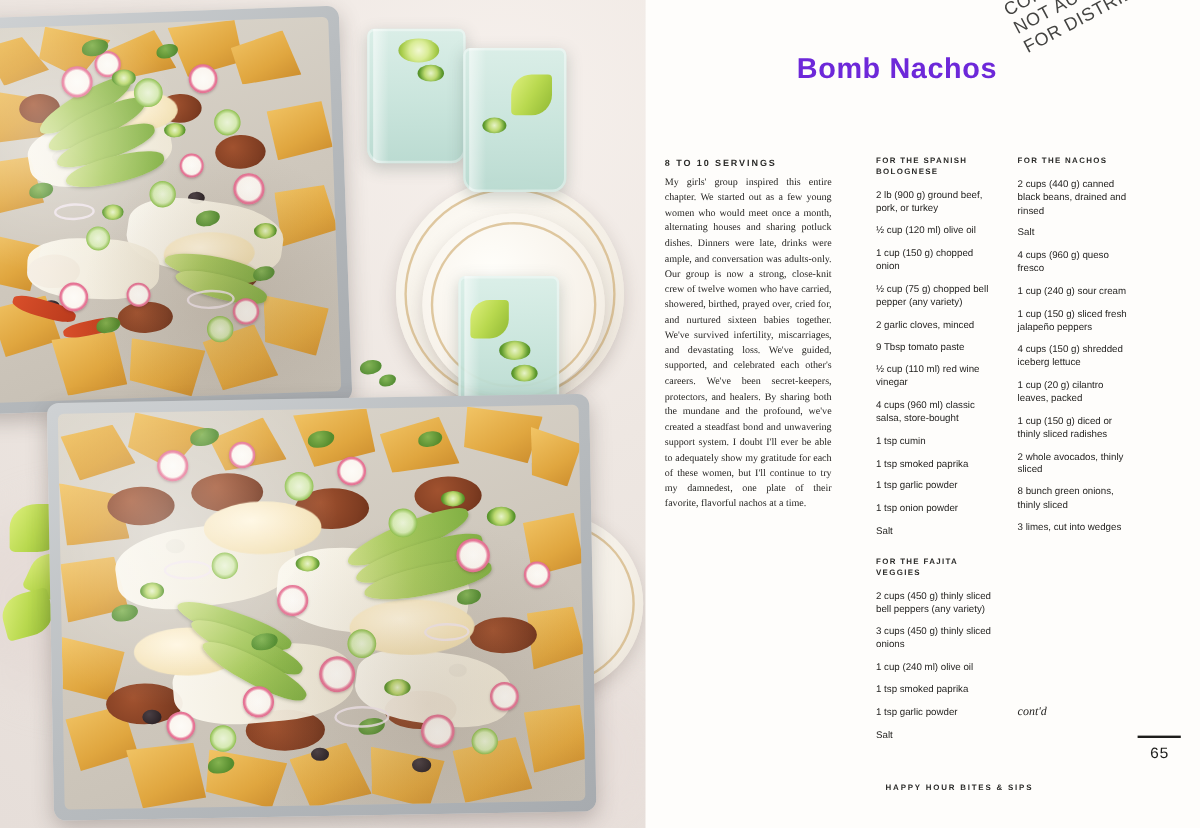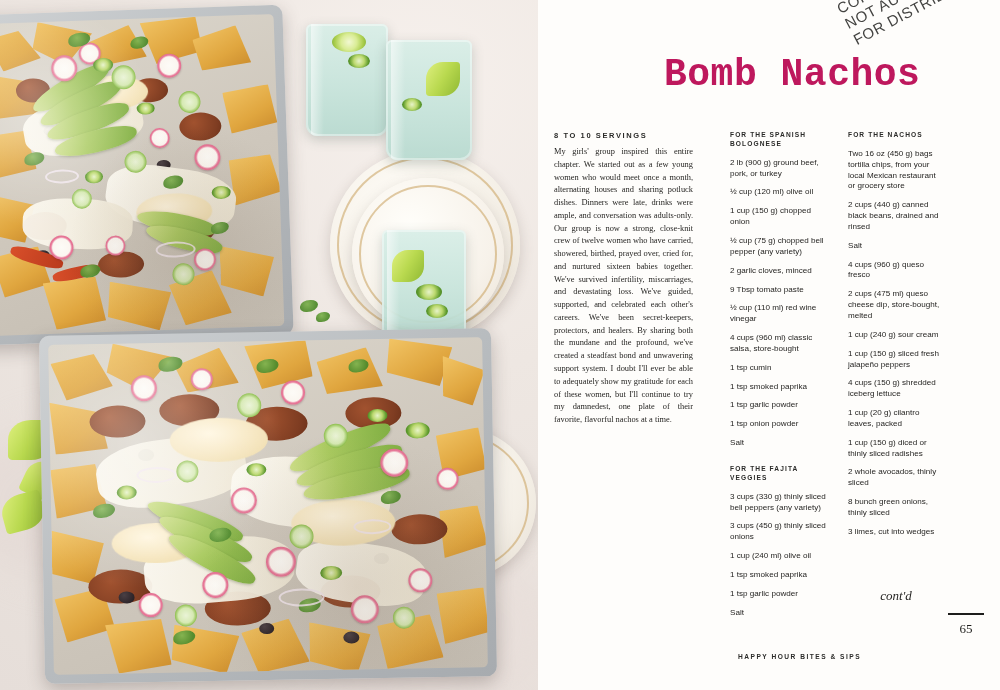--- a/index.html
+++ b/index.html
@@ -170,24 +170,24 @@
   #recipe-page {
     position: relative;
     width: 462px; height: 690px;
     background: #fefdfb;
     flex: 0 0 462px;
     padding: 0;
   }
   #recipe-title {
     position: absolute;
     left: 126px; top: 28px;
-    font-family: Liberation Mono, monospace;
-    font-size: 38px;
+    font-family: Liberation Sans, sans-serif;
+    font-size: 24px;
     letter-spacing: .5px;
-    color: #be185d;
+    color: #6d28d9;
   }
   
   #copyright-stamp {
     position: absolute;
     left: 296px; top: 2px;
     width: 180px;
     transform: rotate(-28deg);
     transform-origin: left top;
     color: #2a2a28;
     font-size: 15px;
@@ -241,38 +241,38 @@
     font-size: 8.1px;
     line-height: 1.34;
     color: #262523;
     margin-bottom: 8px;
     font-family: "Liberation Sans", sans-serif;
   }
   #contd {
     position: absolute;
     left: 310px; top: 588px;
     width: 96px;
-    text-align: center;
+    text-align: left;
     font-family: "Liberation Serif", serif;
     font-style: italic;
-    font-size: 13px;
+    font-size: 10px;
     color: #262523;
   }
   #page-rule {
     position: absolute;
     left: 410px; top: 613px;
     width: 36px; height: 2px;
     background: #1d1d1b;
   }
   #page-number {
     position: absolute;
     left: 410px; top: 621px;
     width: 36px;
     text-align: center;
-    font-family: Liberation Serif, serif;
+    font-family: Liberation Mono, monospace;
     font-size: 13px;
     color: #1d1d1b;
   }
   #footer-chapter {
     position: absolute;
     left: 200px; top: 653px;
     font-size: 6.6px;
     letter-spacing: 1.5px;
     color: #2b2b29;
     font-weight: bold;
@@ -517,35 +517,33 @@
       <div class="ing">9 Tbsp tomato paste</div>
       <div class="ing">½ cup (110 ml) red wine vinegar</div>
       <div class="ing">4 cups (960 ml) classic salsa, store-bought</div>
       <div class="ing">1 tsp cumin</div>
       <div class="ing">1 tsp smoked paprika</div>
       <div class="ing">1 tsp garlic powder</div>
       <div class="ing">1 tsp onion powder</div>
       <div class="ing">Salt</div>
 
       <div class="col-heading spaced">FOR THE FAJITA VEGGIES</div>
-      <div class="ing">3 cups (330 g) thinly sliced bell peppers (any variety)</div>
+      <div class="ing">2 cups (450 g) thinly sliced bell peppers (any variety)</div>
       <div class="ing">3 cups (450 g) thinly sliced onions</div>
       <div class="ing">1 cup (240 ml) olive oil</div>
       <div class="ing">1 tsp smoked paprika</div>
       <div class="ing">1 tsp garlic powder</div>
       <div class="ing">Salt</div>
     </div>
 
     <div class="col" id="col-3">
       <div class="col-heading">FOR THE NACHOS</div>
-      <div class="ing">Two 16 oz (450 g) bags tortilla chips, from your local Mexican restaurant or grocery store</div>
       <div class="ing">2 cups (440 g) canned black beans, drained and rinsed</div>
       <div class="ing">Salt</div>
       <div class="ing">4 cups (960 g) queso fresco</div>
-      <div class="ing">2 cups (475 ml) queso cheese dip, store-bought, melted</div>
       <div class="ing">1 cup (240 g) sour cream</div>
       <div class="ing">1 cup (150 g) sliced fresh jalapeño peppers</div>
       <div class="ing">4 cups (150 g) shredded iceberg lettuce</div>
       <div class="ing">1 cup (20 g) cilantro leaves, packed</div>
       <div class="ing">1 cup (150 g) diced or thinly sliced radishes</div>
       <div class="ing">2 whole avocados, thinly sliced</div>
       <div class="ing">8 bunch green onions, thinly sliced</div>
       <div class="ing">3 limes, cut into wedges</div>
     </div>
 

